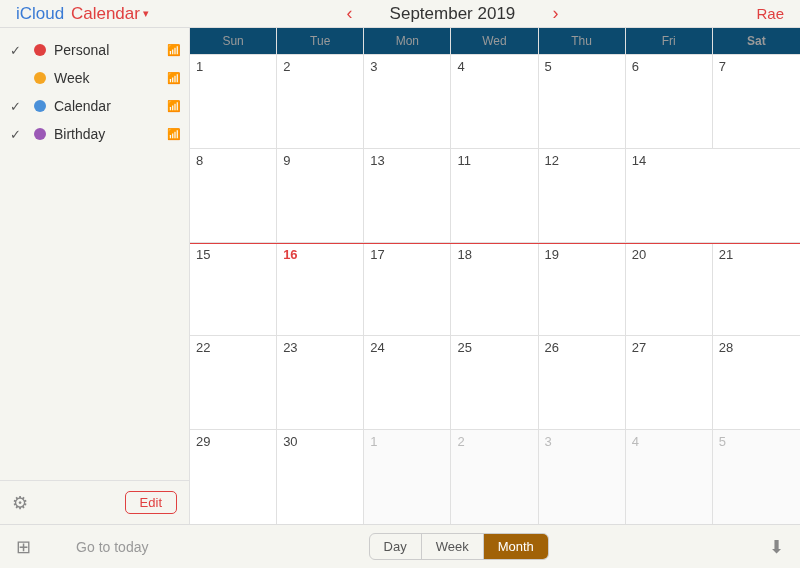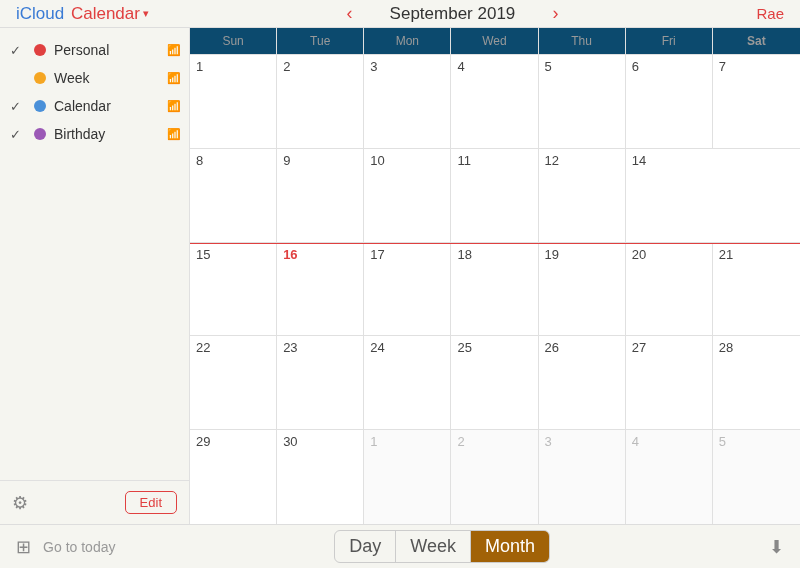--- a/index.html
+++ b/index.html
@@ -232,30 +232,31 @@
       align-items: center;
       gap: 12px;
     }
     .toolbar-icon {
       font-size: 18px;
       color: #888;
     }
     .go-today-text {
       font-size: 14px;
       color: #999;
+      margin-left: 33px;
     }
     .view-switcher {
       display: flex;
       border: 1px solid #ccc;
       border-radius: 6px;
       overflow: hidden;
     }
     .view-btn {
       padding: 5px 14px;
-      font-size: 18px;
+      font-size: 13px;
       cursor: pointer;
       border: none;
       background: transparent;
       color: #555;
       border-right: 1px solid #ccc;
     }
     .view-btn:last-child { border-right: none; }
     .view-btn.active {
       background: #a16207;
       color: #fff;
@@ -335,21 +336,21 @@
           <div class="calendar-cell"><span class="day-num">2</span></div>
           <div class="calendar-cell"><span class="day-num">3</span></div>
           <div class="calendar-cell"><span class="day-num">4</span></div>
           <div class="calendar-cell"><span class="day-num">5</span></div>
           <div class="calendar-cell"><span class="day-num">6</span></div>
           <div class="calendar-cell"><span class="day-num">7</span></div>
         </div>
         <div class="calendar-week">
           <div class="calendar-cell"><span class="day-num">8</span></div>
           <div class="calendar-cell"><span class="day-num">9</span></div>
-          <div class="calendar-cell"><span class="day-num">10</span></div>
+          <div class="calendar-cell"><span class="day-num">13</span></div>
           <div class="calendar-cell"><span class="day-num">11</span></div>
           <div class="calendar-cell"><span class="day-num">12</span></div>
           <div class="calendar-cell"><span class="day-num">14</span></div>
         </div>
         <div class="calendar-week">
           <div class="today-line"></div>
           <div class="calendar-cell"><span class="day-num">15</span></div>
           <div class="calendar-cell today"><span class="day-num">16</span></div>
           <div class="calendar-cell"><span class="day-num">17</span></div>
           <div class="calendar-cell"><span class="day-num">18</span></div>

